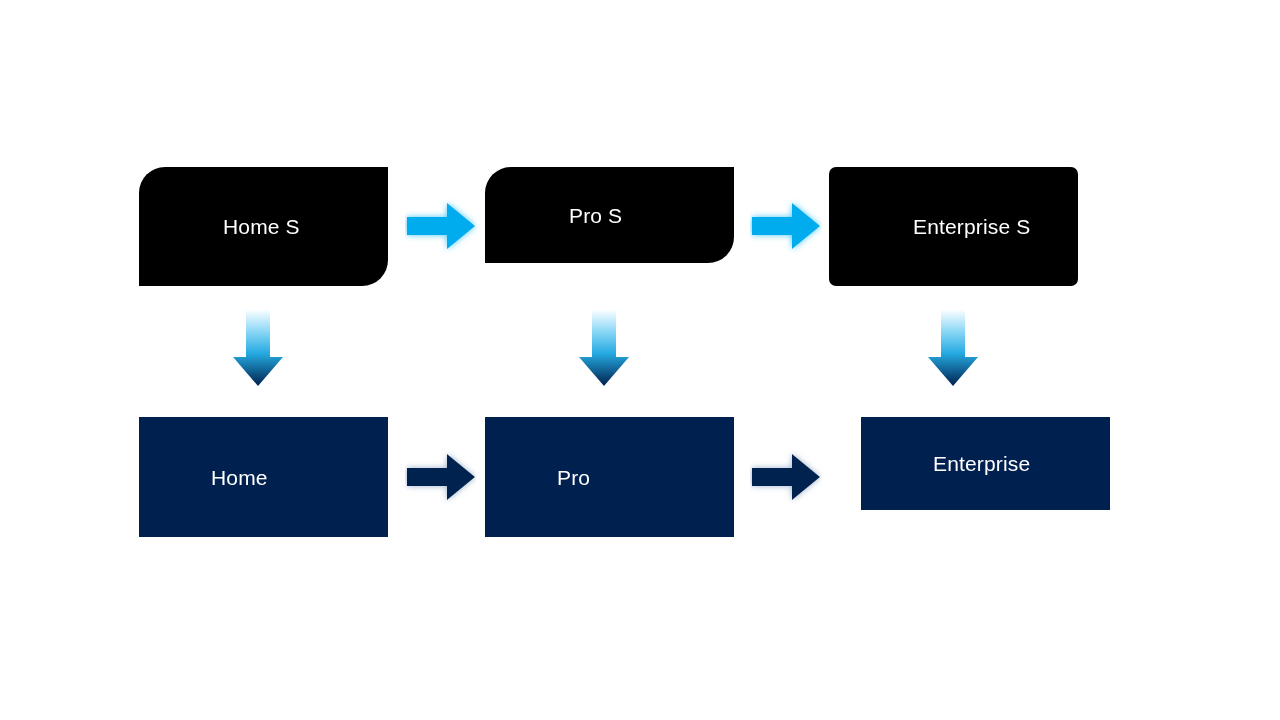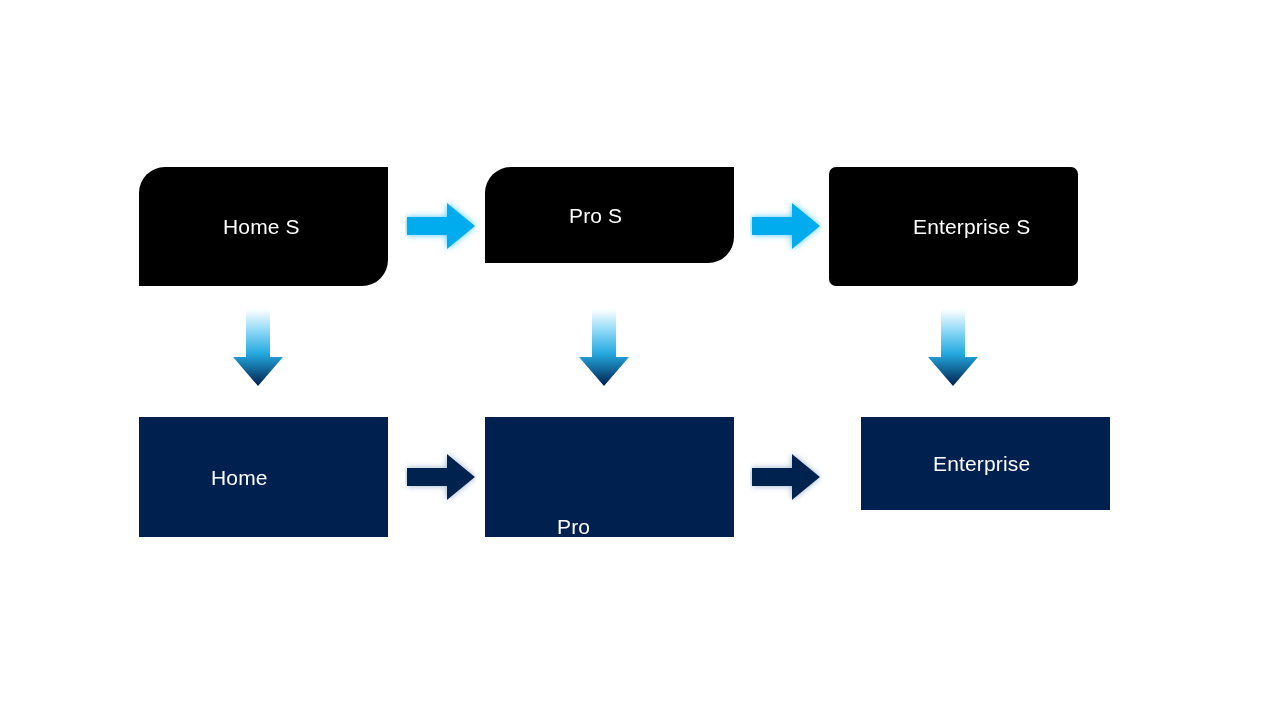--- a/index.html
+++ b/index.html
@@ -150,21 +150,21 @@
         </linearGradient>
       </defs>
       <path d="M14,1 L38,1 L38,49 L51,49 L26,78 L1,49 L14,49 Z" fill="url(#vgradC)"></path>
     </svg>
   </div>
 
   <div class="node node-bottom" style="left:139px; top:417px; width:249px; height:120px;">
     <span class="node-label">Home</span>
   </div>
 
-  <div class="node node-bottom" style="left:485px; top:417px; width:249px; height:120px;align-items:flex-end;">
+  <div class="node node-bottom" style="left:485px; top:417px; width:249px; height:120px;">
     <span class="node-label">Pro</span>
   </div>
 
   <div class="node node-bottom" style="left:829px; top:417px; width:249px; height:93px;margin-left:32px;">
     <span class="node-label">Enterprise</span>
   </div>
 
   <div class="h-arrow" style="left:405px; top:449px;">
     <svg viewBox="0 0 72 56" xmlns="http://www.w3.org/2000/svg">
       <defs>

